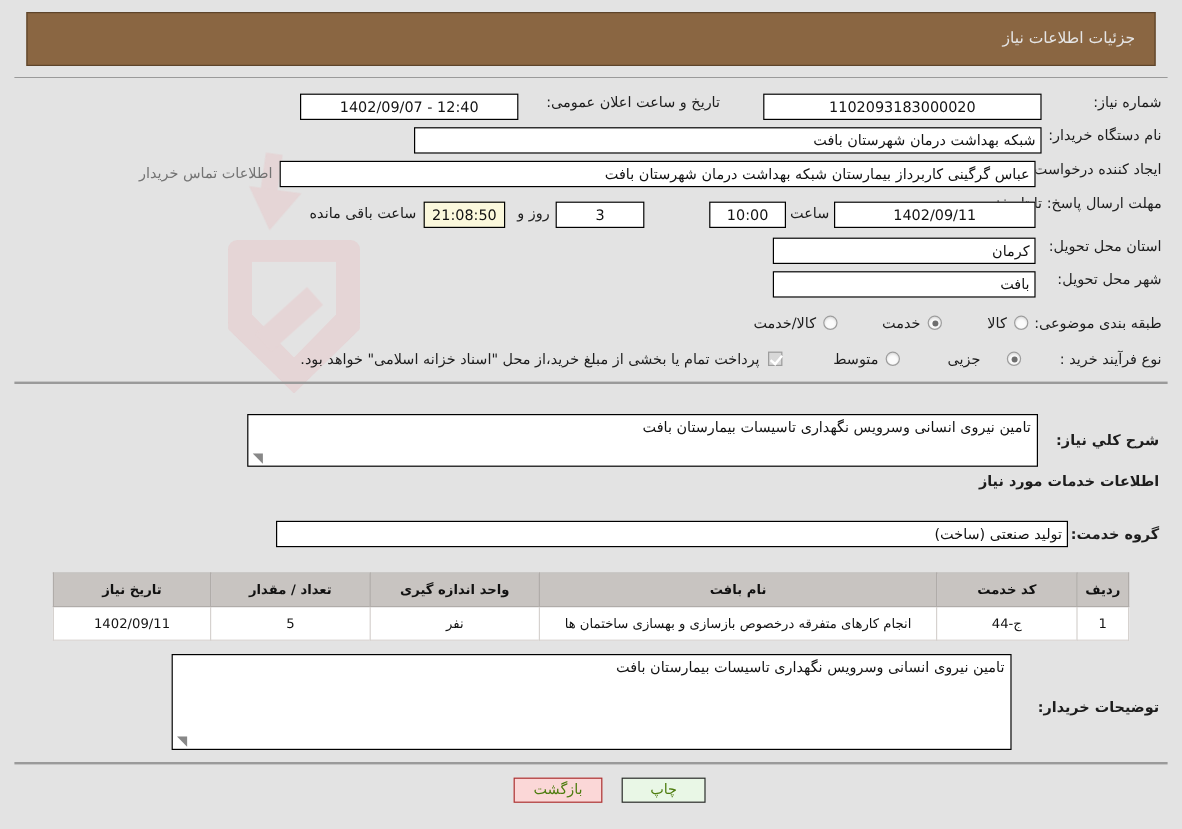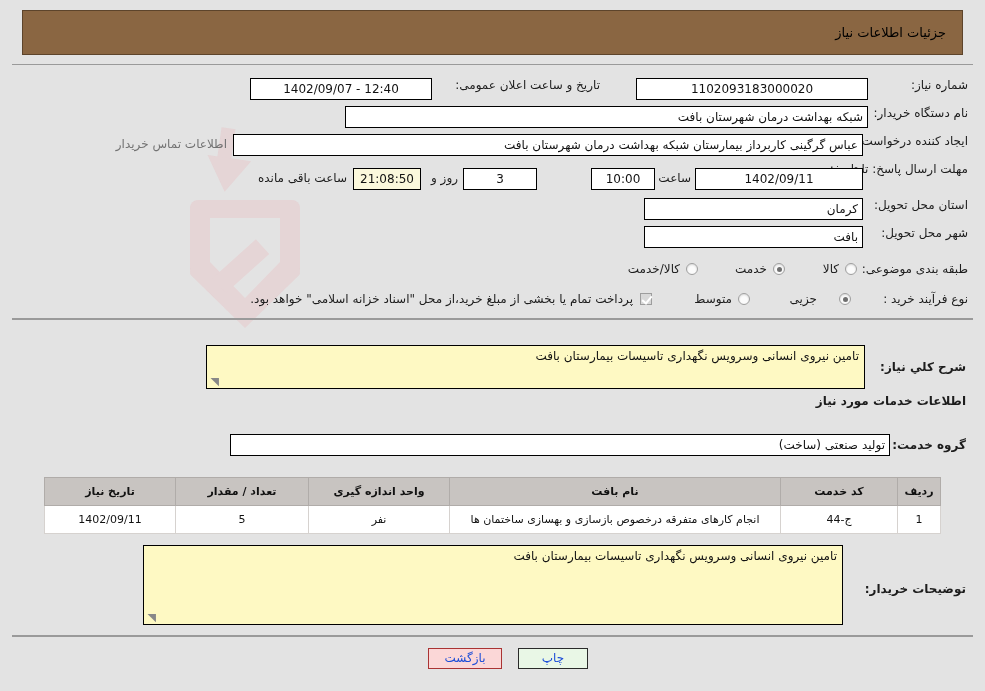--- a/index.html
+++ b/index.html
@@ -79,21 +79,21 @@
 
   
   .title-bar {
     position: absolute;
     left: 22px; top: 10px;
     width: 941px;
     height: 45px;
     background: #8a6642;
     border: 1px solid #5d442b;
     box-sizing: border-box;
-    color: #000000;
+    color: #e5e5e5;
     display: flex;
     align-items: center;
     justify-content: flex-start;
     padding-right: 16px;
     font-size: 13px;
     z-index: 2;
   }
 
   
   .panel {
@@ -186,21 +186,21 @@
     width: 4px; height: 8px;
     border: solid #ffffff;
     border-width: 0 2px 2px 0;
     transform: rotate(40deg);
   }
 
   
   .ta {
     box-sizing: border-box;
     border: 1px solid #000000;
-    background: #fef9c3;
+    background: #ffffff;
     font-size: 12px;
     color: #121212;
     padding: 3px 5px 0 5px;
     text-align: right;
     position: relative;
     overflow: hidden;
   }
   .ta .grip {
     position: absolute;
     left: 2px; bottom: 1px;
@@ -243,21 +243,21 @@
   .btn {
     position: absolute;
     box-sizing: border-box;
     height: 21px;
     line-height: 19px;
     text-align: center;
     font-size: 12px;
     border: 1px solid #2a2a2a;
     cursor: pointer;
     z-index: 3;
-    color: #1d4ed8;
+    color: #4d7c0f;
   }
   .btn-print { left: 518px; top: 648px; width: 70px; background: #e9f7e6; }
   .btn-back  { left: 428px; top: 648px; width: 74px; background: #fbd7d7; border-color: #a33; }
 </style>
 </head>
 <body>
 
 <div class="watermark">
   <div class="wm-shield"></div>
   <div class="wm-arrowtail"></div>

